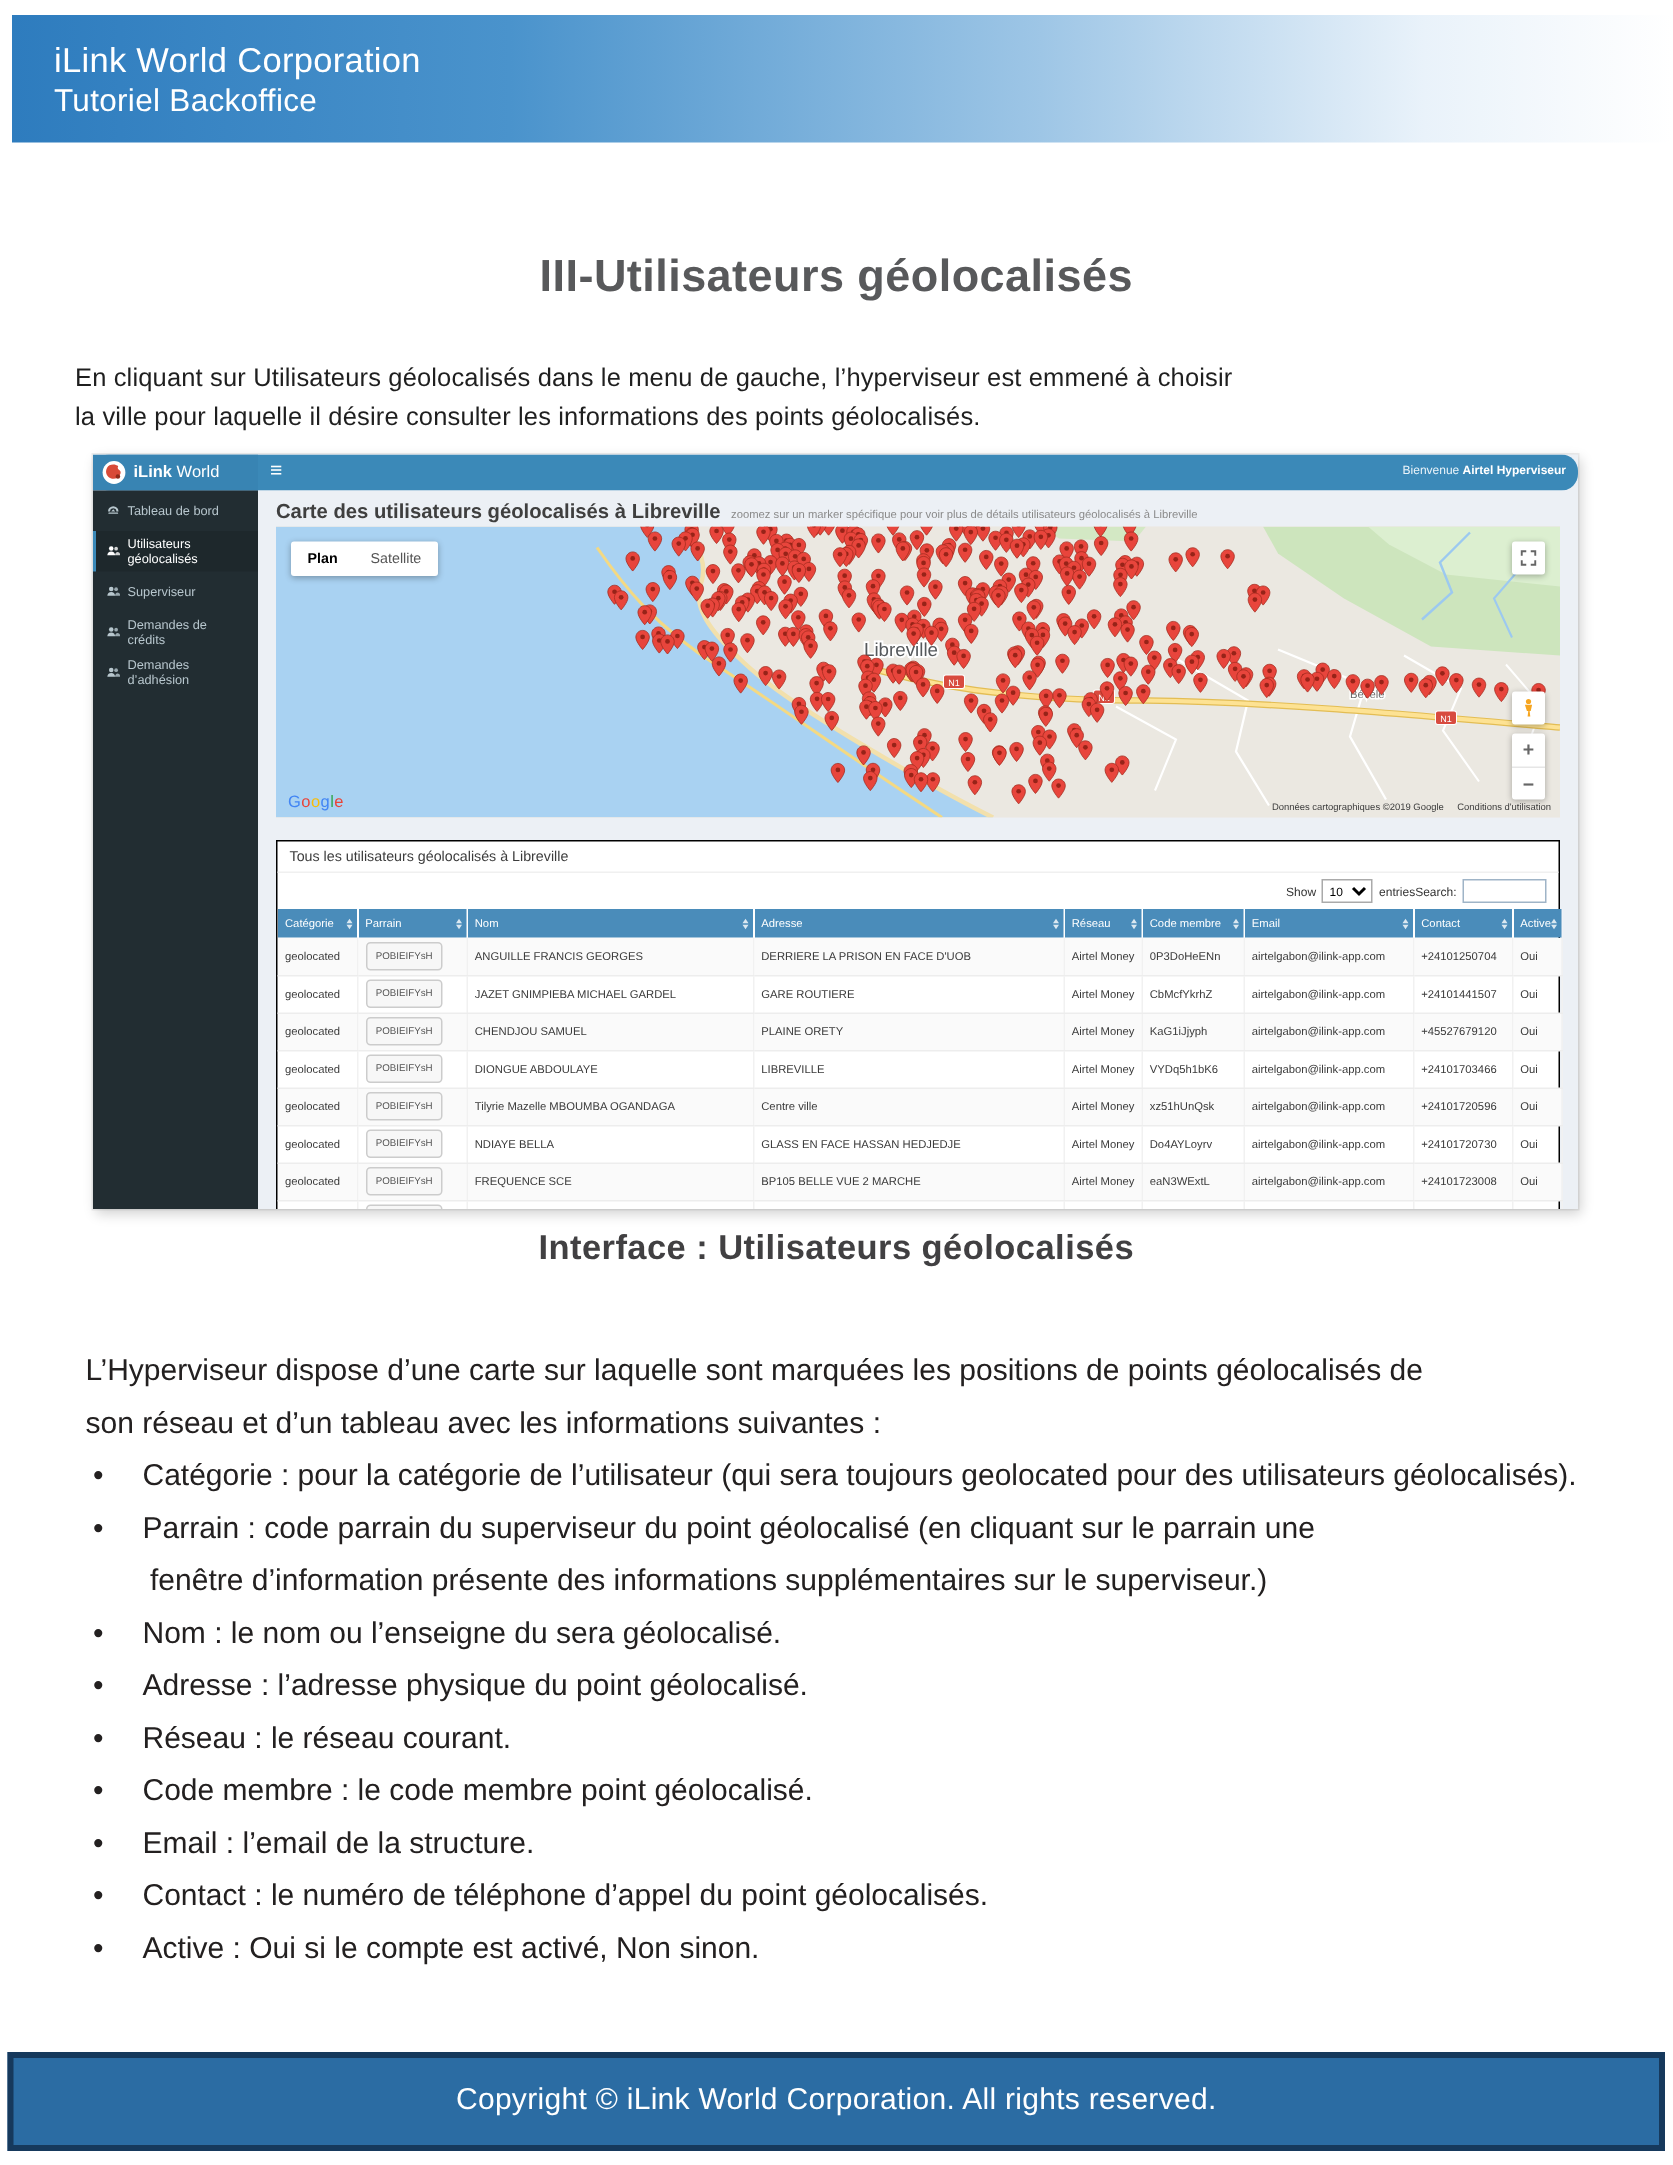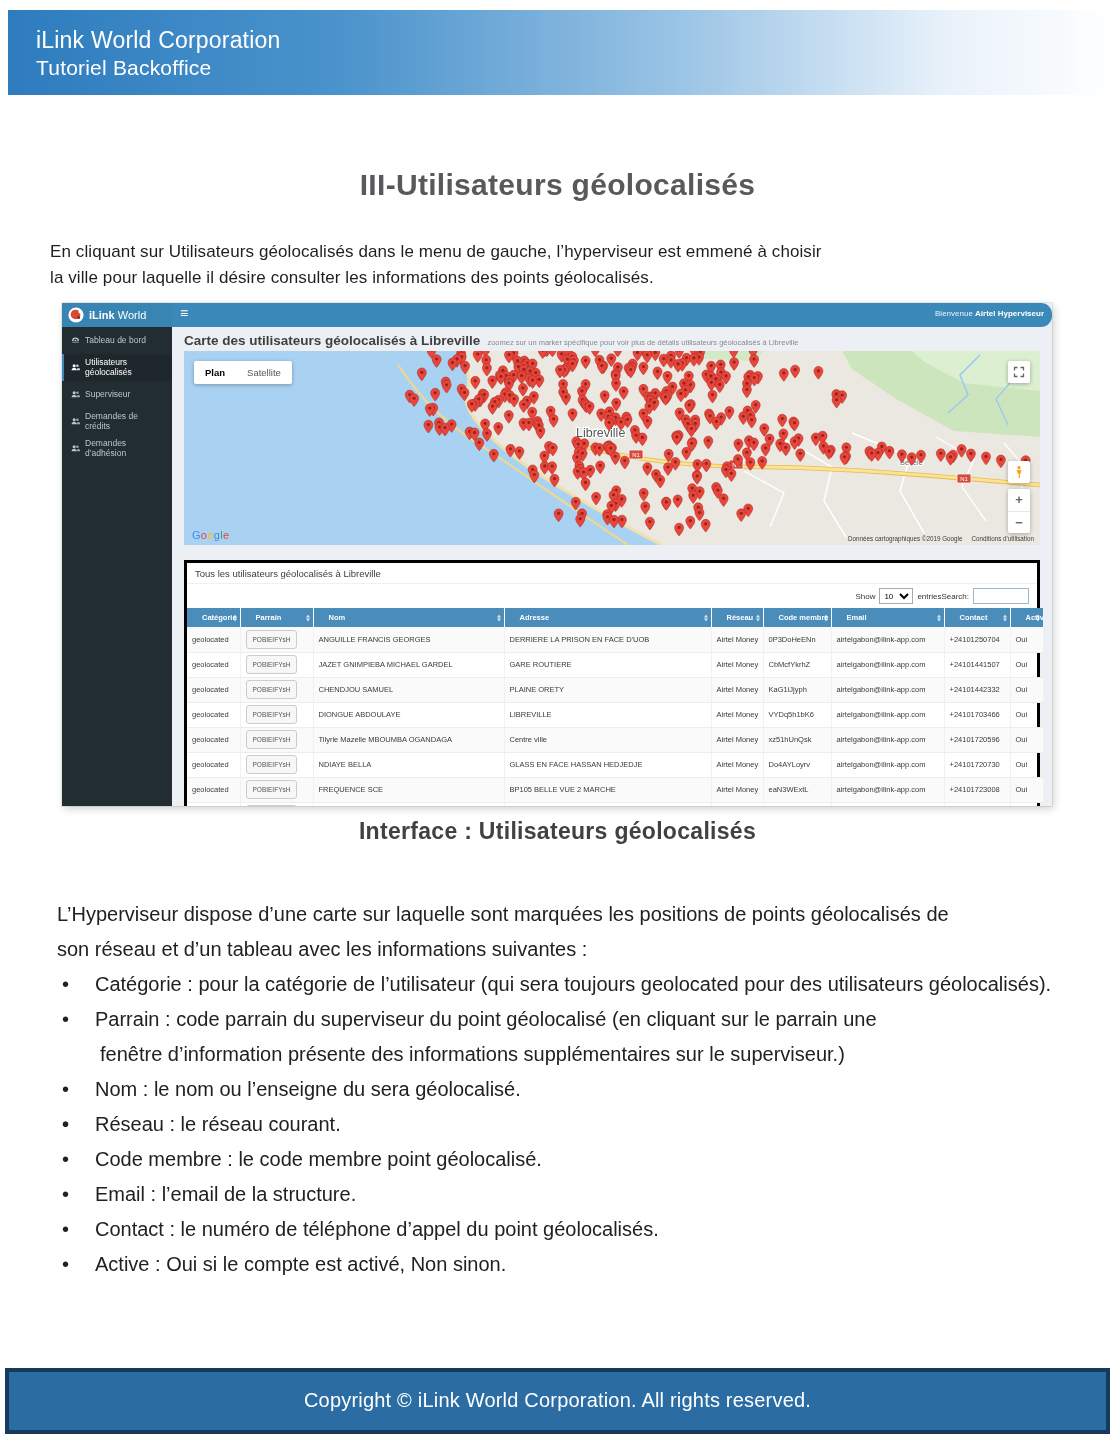--- a/index.html
+++ b/index.html
@@ -51,31 +51,31 @@
   .maptype .mt-btn.sel { font-weight:bold; color:#000; }
   .fullscreen-ctl { right:10px; top:10px; width:22px; height:22px; display:flex; align-items:center; justify-content:center; cursor:pointer; }
   .pegman-ctl { right:10px; top:110px; width:22px; height:22px; display:flex; align-items:center; justify-content:center; cursor:pointer; }
   .zoom-ctl { right:10px; top:138px; width:22px; height:44px; display:flex; flex-direction:column; }
   .zoom-ctl .zb { flex:1; display:flex; align-items:center; justify-content:center; font-size:13px; color:#666; cursor:pointer; font-weight:bold; }
   .zoom-ctl .zb:first-child { border-bottom:1px solid #e6e6e6; }
   .google-logo { position:absolute; left:8px; bottom:4px; z-index:5; font-size:11px; font-weight:500; letter-spacing:.3px; cursor:pointer; }
   .map-attrib { position:absolute; right:6px; bottom:3px; z-index:5; font-size:6.3px; color:#3c3c3c; display:flex; gap:9px; }
 
   
-  .panel { margin-top:15px; width:856px; background:#fff; border:3px solid #000000; }
+  .panel { margin-top:15px; width:856px; background:#fff; border:1px solid #000000; }
   .panel-title { padding:5px 8px 4px; font-size:9.5px; color:#3c3c3c; border-bottom:1px solid #f0f0f0; }
   .panel-controls { display:flex; justify-content:flex-end; align-items:center; padding:4px 8px; }
   .show-group { display:flex; align-items:center; gap:4px; font-size:8px; color:#333; }
   .show-group select { font-size:8px; height:16px; width:34px; border:1px solid #aaa; background:#fff; }
   .search-group { display:flex; align-items:center; gap:4px; font-size:8px; color:#333; }
   .search-group input { width:56px; height:16px; border:1px solid #9fb4c7; background:#fff; font-size:8px; padding:0 3px; }
 
   table.data { width:100%; border-collapse:collapse; table-layout:fixed; }
-  table.data th { background:#4a8cba; color:#fff; font-weight:bold; font-size:7.5px; text-align:left;
-    padding:0 10px 0 15px; height:19px; border-right:1px solid rgba(255,255,255,.22); position:relative; cursor:pointer;
+  table.data th { background:#4a8cba; color:#fff; font-weight:normal; font-size:7.5px; text-align:left;
+    padding:0 10px 0 5px; height:19px; border-right:1px solid rgba(255,255,255,.22); position:relative; cursor:pointer;
     white-space:nowrap; overflow:hidden; }
   .sort-ic { position:absolute; right:3px; top:50%; transform:translateY(-50%); display:flex; flex-direction:column; gap:1px; opacity:.8; }
   .sort-ic i { display:block; width:0; height:0; border-left:2.5px solid transparent; border-right:2.5px solid transparent; }
   .sort-ic .up { border-bottom:3px solid #fff; }
   .sort-ic .dn { border-top:3px solid #fff; }
   table.data td { font-size:7.5px; color:#3a3a3a; padding:0 5px; height:25px; vertical-align:middle;
     border-bottom:1px solid #ededed; border-right:1px solid #f1f1f1; white-space:nowrap; overflow:hidden; }
   table.data tbody tr:nth-child(odd) { background:#fafafa; }
   .parrain-btn { font-size:6.5px; color:#555; background:#f7f7f7; border:1px solid #ccc; border-radius:3px;
     padding:0 6px; height:19px; cursor:pointer; font-family:"Liberation Sans",sans-serif; }
@@ -705,21 +705,21 @@
                 <td>Oui</td>
               </tr>
               <tr>
                 <td>geolocated</td>
                 <td><button class="parrain-btn">POBIEIFYsH</button></td>
                 <td>CHENDJOU SAMUEL</td>
                 <td>PLAINE ORETY</td>
                 <td>Airtel Money</td>
                 <td>KaG1iJjyph</td>
                 <td>airtelgabon@ilink-app.com</td>
-                <td>+24101442332</td>
+                <td>+45527679120</td>
                 <td>Oui</td>
               </tr>
               <tr>
                 <td>geolocated</td>
                 <td><button class="parrain-btn">POBIEIFYsH</button></td>
                 <td>DIONGUE ABDOULAYE</td>
                 <td>LIBREVILLE</td>
                 <td>Airtel Money</td>
                 <td>VYDq5h1bK6</td>
                 <td>airtelgabon@ilink-app.com</td>
@@ -779,21 +779,21 @@
   <div class="shot-caption">Interface : Utilisateurs géolocalisés</div>
 
   <div class="doc-body">
     <div class="line">L’Hyperviseur dispose d’une carte sur laquelle sont marquées les positions de points géolocalisés de</div>
     <div class="line">son réseau et d’un tableau avec les informations suivantes :</div>
     <div>
         <div class="bullet-row"><span class="dot">•</span><span>Catégorie : pour la catégorie de l’utilisateur (qui sera toujours geolocated pour des utilisateurs géolocalisés).</span></div>
         <div class="bullet-row"><span class="dot">•</span><span>Parrain : code parrain du superviseur du point géolocalisé (en cliquant sur le parrain une</span></div>
         <div class="bullet-cont">fenêtre d’information présente des informations supplémentaires sur le superviseur.)</div>
         <div class="bullet-row"><span class="dot">•</span><span>Nom : le nom ou l’enseigne du sera géolocalisé.</span></div>
-        <div class="bullet-row"><span class="dot">•</span></div>
+        <div class="bullet-row"><span class="dot">•</span><span>Adresse : l’adresse physique du point géolocalisé.</span></div>
         <div class="bullet-row"><span class="dot">•</span><span>Réseau : le réseau courant.</span></div>
         <div class="bullet-row"><span class="dot">•</span><span>Code membre : le code membre point géolocalisé.</span></div>
         <div class="bullet-row"><span class="dot">•</span><span>Email : l’email de la structure.</span></div>
         <div class="bullet-row"><span class="dot">•</span><span>Contact : le numéro de téléphone d’appel du point géolocalisés.</span></div>
         <div class="bullet-row"><span class="dot">•</span><span>Active : Oui si le compte est activé, Non sinon.</span></div>
       </div>
   </div>
 
   <div class="doc-footer">Copyright © iLink World Corporation. All rights reserved.</div>
 </div>

